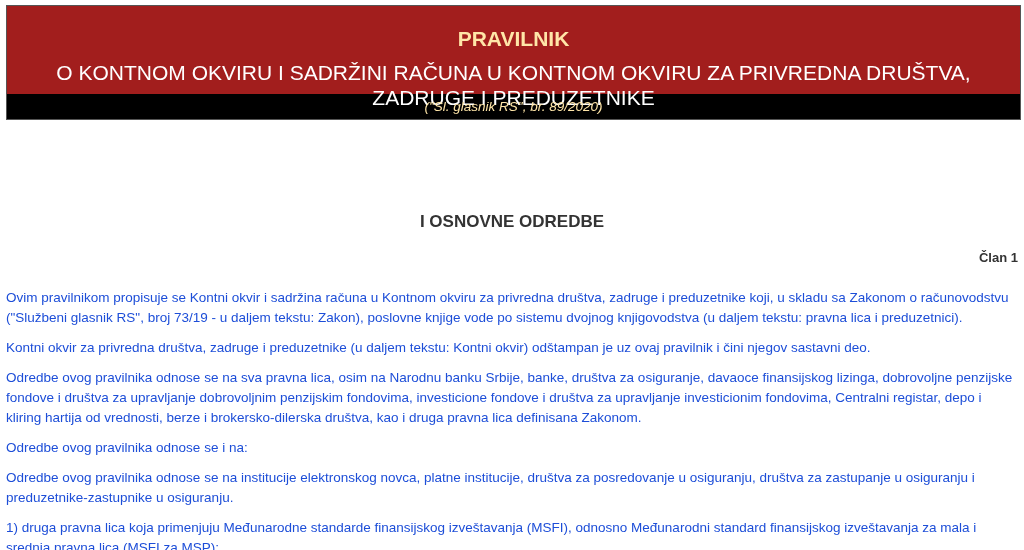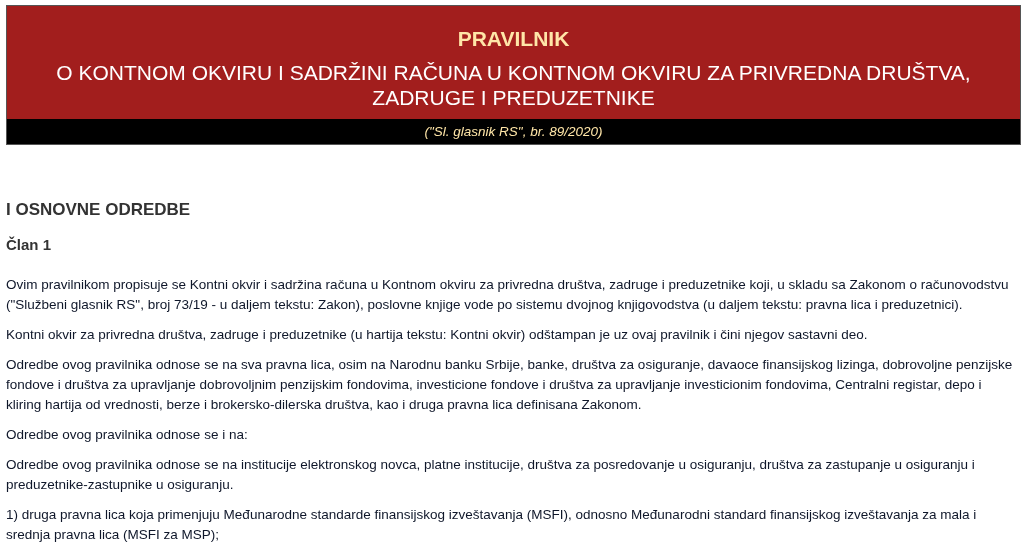--- a/index.html
+++ b/index.html
@@ -8,21 +8,21 @@
     font-family: "Liberation Sans", sans-serif;
     color: #333333;
   }
   .header-box {
     position: absolute; left: 6px; top: 5px; width: 1015px;
     border: 1px solid #555555;
     box-sizing: border-box;
   }
   .header-red {
     background: #a21e1d;
-    height: 113px;
+    height: 88px;
     box-sizing: border-box;
     padding-top: 21px;
     text-align: center;
   }
   .header-kind {
     color: #ffe6a8;
     font-weight: bold;
     font-size: 21px;
     line-height: 24px;
   }
@@ -40,54 +40,54 @@
     text-align: center;
     color: #ffe6a8;
     font-style: italic;
     font-size: 13.5px;
     line-height: 25px;
   }
   .content {
     position: absolute; left: 6px; top: 196px; width: 1012px;
   }
   .section-title {
-    text-align: left;
+    text-align: center;
     font-size: 17px;
     color: #333333;
     line-height: 28px;
-    margin: 0;
+    margin: 12px;
   }
   .article-title {
-    text-align: left;
+    text-align: right;
     font-weight: bold;
-    font-size: 15px;
+    font-size: 13px;
     line-height: 20px;
     margin: 11px 0 20px 0;
     color: #333333;
   }
   .para {
     font-size: 13.5px;
     line-height: 20px;
     margin: 6px 0 10px 0;
-    color: #0f172a;
+    color: #1d4ed8;
   }
 </style>
 </head>
 <body>
 
 <div class="header-box">
   <div class="header-red">
     <div class="header-kind">PRAVILNIK</div>
     <div class="header-title">O KONTNOM OKVIRU I SADRŽINI RAČUNA U KONTNOM OKVIRU ZA PRIVREDNA DRUŠTVA, ZADRUGE I PREDUZETNIKE</div>
   </div>
   <div class="header-gazette">("Sl. glasnik RS", br. 89/2020)</div>
 </div>
 
 <div class="content">
   <h2 class="section-title">I OSNOVNE ODREDBE</h2>
   <div class="article-title">Član 1</div>
   <p class="para">Ovim pravilnikom propisuje se Kontni okvir i sadržina računa u Kontnom okviru za privredna društva, zadruge i preduzetnike koji, u skladu sa Zakonom o računovodstvu ("Službeni glasnik RS", broj 73/19 - u daljem tekstu: Zakon), poslovne knjige vode po sistemu dvojnog knjigovodstva (u daljem tekstu: pravna lica i preduzetnici).</p>
-  <p class="para">Kontni okvir za privredna društva, zadruge i preduzetnike (u hartija tekstu: Kontni okvir) odštampan je uz ovaj pravilnik i čini njegov sastavni deo.</p>
+  <p class="para">Kontni okvir za privredna društva, zadruge i preduzetnike (u daljem tekstu: Kontni okvir) odštampan je uz ovaj pravilnik i čini njegov sastavni deo.</p>
   <p class="para">Odredbe ovog pravilnika odnose se na sva pravna lica, osim na Narodnu banku Srbije, banke, društva za osiguranje, davaoce finansijskog lizinga, dobrovoljne penzijske fondove i društva za upravljanje dobrovoljnim penzijskim fondovima, investicione fondove i društva za upravljanje investicionim fondovima, Centralni registar, depo i kliring hartija od vrednosti, berze i brokersko-dilerska društva, kao i druga pravna lica definisana Zakonom.</p>
   <p class="para">Odredbe ovog pravilnika odnose se i na:</p>
   <p class="para">Odredbe ovog pravilnika odnose se na institucije elektronskog novca, platne institucije, društva za posredovanje u osiguranju, društva za zastupanje u osiguranju i preduzetnike-zastupnike u osiguranju.</p>
   <p class="para">1) druga pravna lica koja primenjuju Međunarodne standarde finansijskog izveštavanja (MSFI), odnosno Međunarodni standard finansijskog izveštavanja za mala i srednja pravna lica (MSFI za MSP);</p>
 </div>
 
 </body></html>

